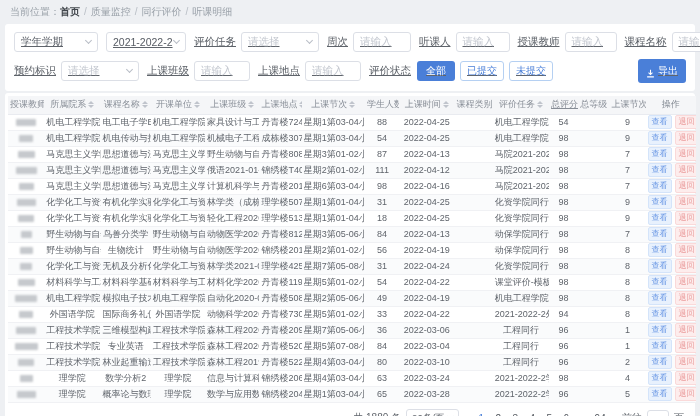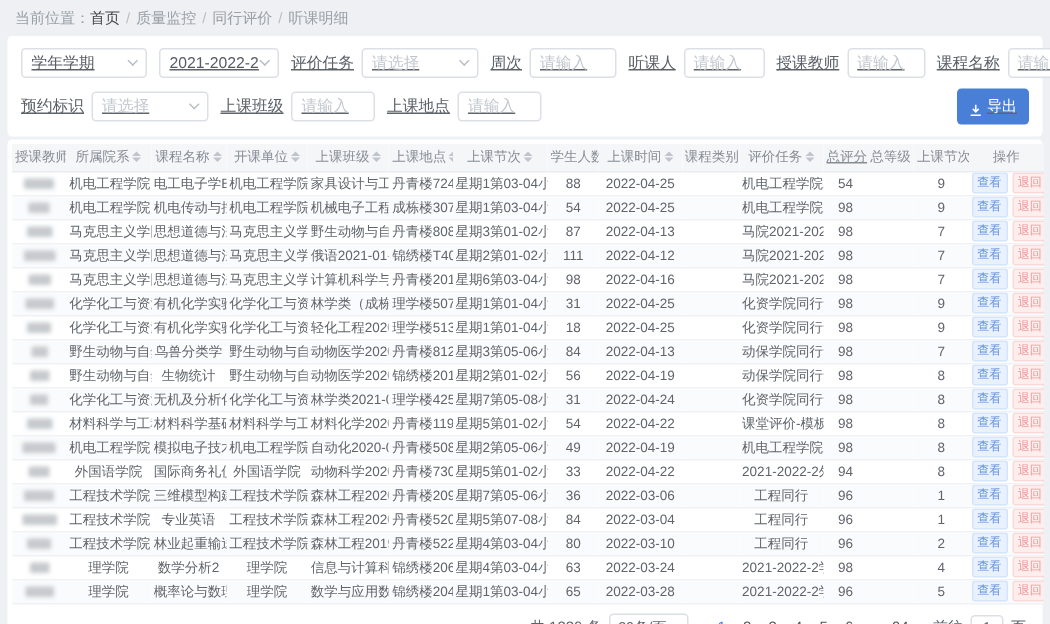--- a/index.html
+++ b/index.html
@@ -5,21 +5,21 @@
   * { box-sizing: border-box; }
   html,body { margin:0; padding:0; }
   body {
     width:700px; height:416px; overflow:hidden;
     background:#eef0f3;
     font-family:"Liberation Sans","DejaVu Sans",sans-serif;
     color:#5f646b;
   }
   
   .breadcrumb { padding:5px 10px 3px; font-size:10px; color:#9aa1a9; }
-  .breadcrumb .home { color:#42474d; font-weight:normal; }
+  .breadcrumb .home { color:#42474d; font-weight:bold; }
   .breadcrumb .sep { margin:0 4px; color:#b9bec5; }
 
   .panel { background:#fff; border-radius:3px; margin:2px 5px 0; }
 
   
   .filter-panel { padding:8px 9px 8px; }
   .frow { display:flex; align-items:center;text-decoration:underline; }
   .frow + .frow { margin-top:7px; }
   .fgroup { display:flex; align-items:center; margin-right:8px; }
   .flabel { font-size:10.5px; color:#5b6067; margin-right:5px; white-space:nowrap; }
@@ -146,20 +146,26 @@
       <div class="ctrl w56">
         <span class="ph">请输入</span>
       </div>
     </div>
     <div class="fgroup">
       <span class="flabel">上课地点</span>
       <div class="ctrl w56">
         <span class="ph">请输入</span>
       </div>
     </div>
+    <div class="fgroup status-group">
+      <span class="flabel" style="margin-right:1px">评价状态</span>
+      <button class="btn btn-solid">全部</button>
+      <button class="btn btn-plain">已提交</button>
+      <button class="btn btn-plain">未提交</button>
+    </div>
     <button class="export-btn">
       <svg width="9" height="9" viewBox="0 0 12 12" fill="none" stroke="#ffffff" stroke-width="1.4">
         <path d="M6 1 L6 7 M3.4 4.8 L6 7.4 L8.6 4.8 M1.5 10.5 L10.5 10.5"></path>
       </svg>
       <span>导出</span>
     </button>
   </div>
 </div>
 
 <div class="panel table-panel">

